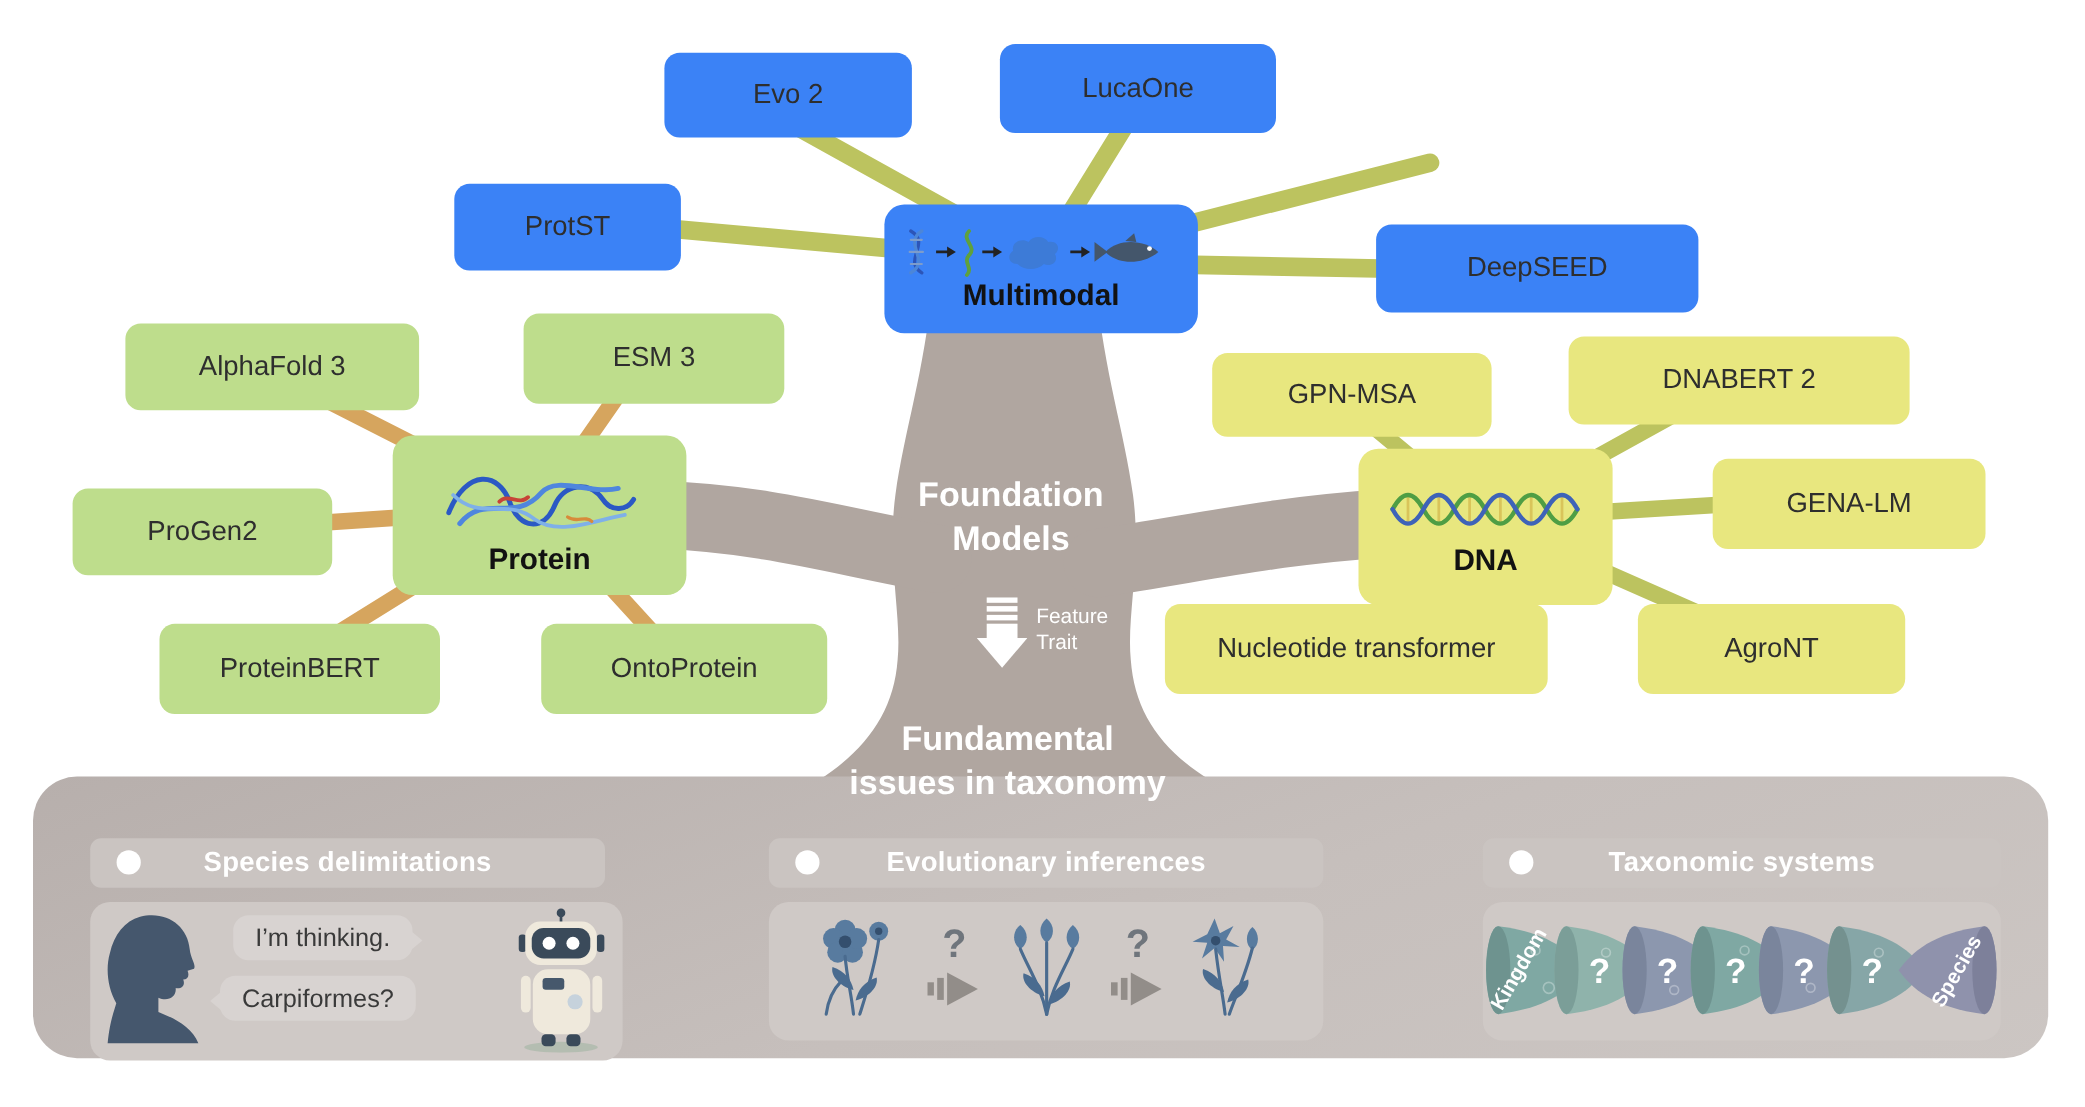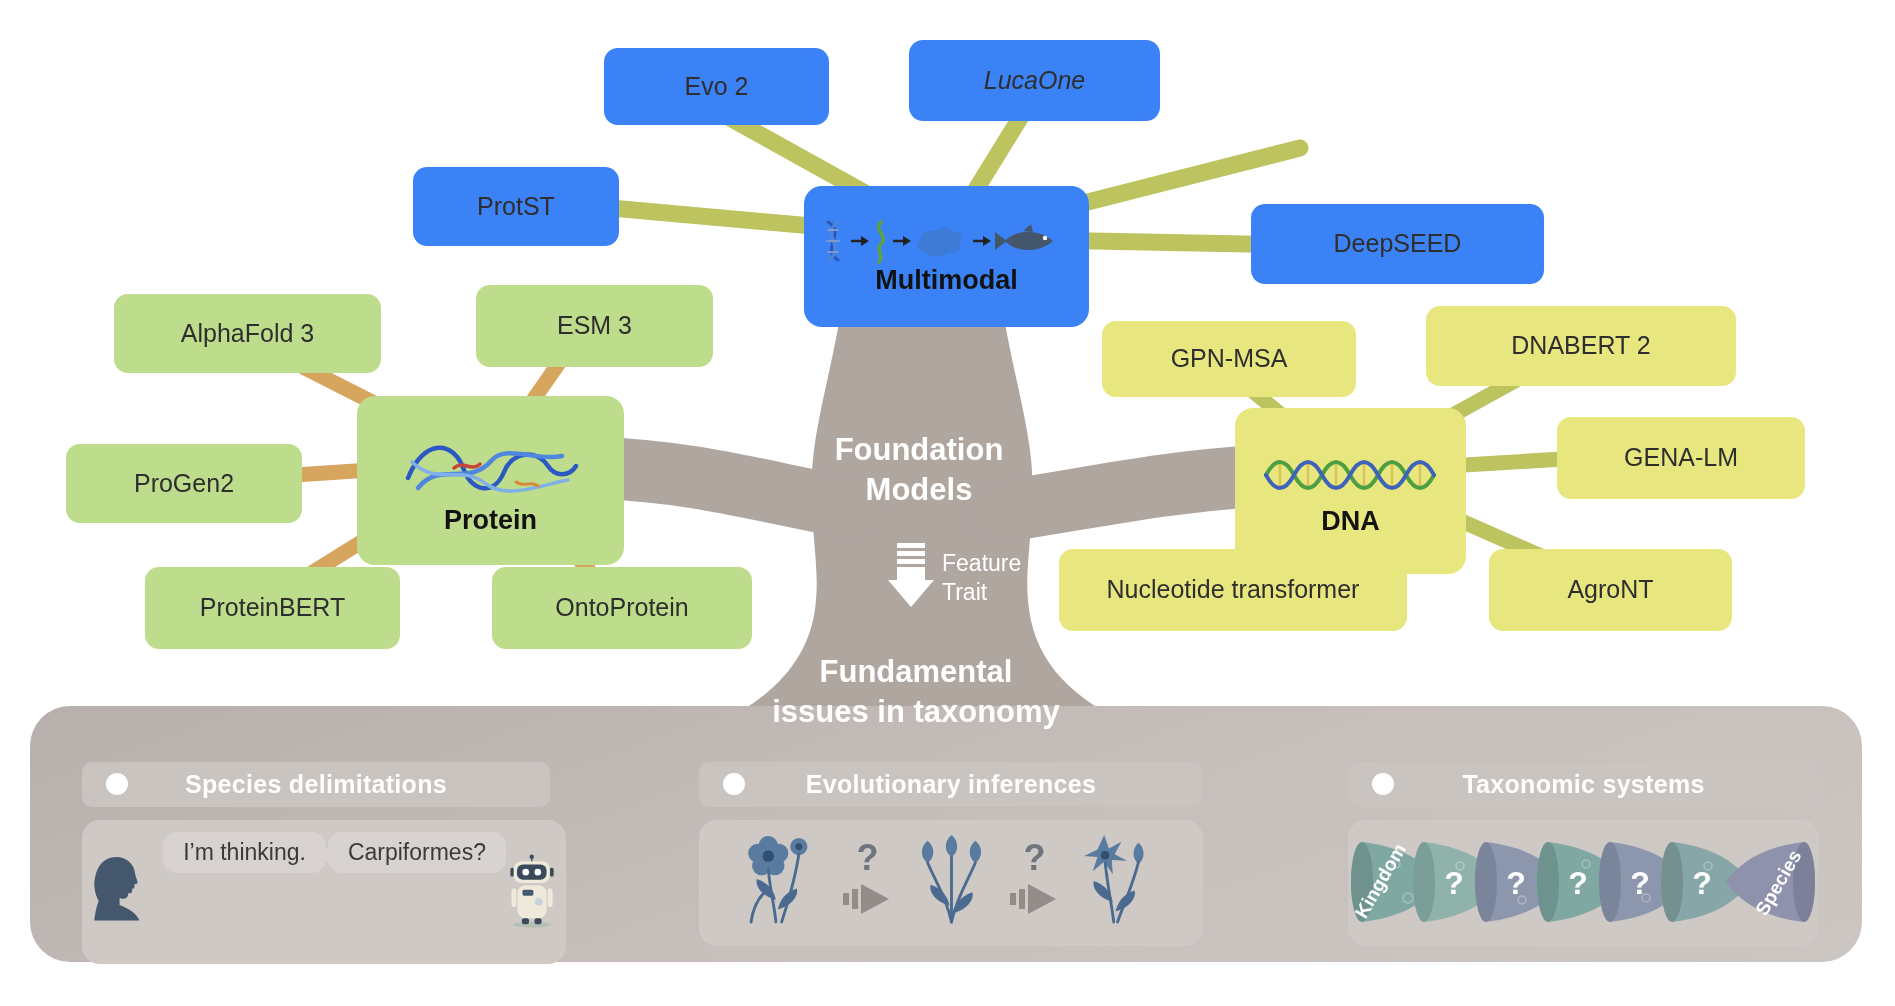--- a/index.html
+++ b/index.html
@@ -11,30 +11,30 @@
   .layer{position:absolute;left:0;top:0;width:1895px;height:1006px;}
   .connectors{z-index:1;}
   
   .box{
     position:absolute;z-index:4;display:flex;align-items:center;justify-content:center;
     border-radius:14px;font-size:25px;color:#2e2e2e;text-align:center;line-height:1.1;
   }
   .tan{background:#3b82f6;}
   .green{background:#bedd8c;}
   .yellow{background:#e8e77f;}
-  .hub{flex-direction:column;border-radius:18px;gap:2px;padding:18px 0;}
+  .hub{flex-direction:column;border-radius:18px;gap:2px;padding:6px 0;}
   .hub-label{font-weight:bold;font-size:27px;color:#121212;}
   
   .ml{white-space:pre-line;}
   .trunk-title{
     position:absolute;z-index:3;color:#ffffff;font-weight:bold;font-size:31px;
     text-align:center;line-height:1.28;
   }
   .flow-label{
-    position:absolute;z-index:3;color:#ffffff;font-size:23px;line-height:1.25;font-weight:normal;
+    position:absolute;z-index:3;color:#ffffff;font-size:19px;line-height:1.25;font-weight:normal;
   }
   .flow-arrow{position:absolute;z-index:3;}
   
   .panel{
     position:absolute;z-index:2;left:30px;top:706px;width:1832px;height:256px;border-radius:40px;
     background:linear-gradient(160deg,#b7afac 0%,#c6bfbc 55%,#ccc6c3 100%);
   }
   .bar{
     position:absolute;top:56px;height:45px;border-radius:10px;background:#cac4c1;
     display:flex;align-items:center;justify-content:center;
@@ -102,21 +102,21 @@
     <path d="M 600 468 C 700 472 762 492 852 508" stroke="#b0a6a0" stroke-width="62" stroke-linecap="round" fill="none"></path>
     <path d="M 1258 476 C 1160 482 1092 498 998 512" stroke="#b0a6a0" stroke-width="62" stroke-linecap="round" fill="none"></path>
   </svg>
 
   <div class="box tan" style="left:413px;top:167px;width:206px;height:79px;">
     <span>ProtST</span>
   </div>
   <div class="box tan" style="left:604px;top:48px;width:225px;height:77px;">
     <span>Evo 2</span>
   </div>
-  <div class="box tan" style="left:909px;top:40px;width:251px;height:81px;font-style:italic;">
+  <div class="box tan" style="left:909px;top:40px;width:251px;height:81px;">
     <span>LucaOne</span>
   </div>
   <div class="box tan" style="left:1251px;top:204px;width:293px;height:80px;">
     <span>DeepSEED</span>
   </div>
 
   <div class="box tan hub" style="left:804px;top:186px;width:285px;height:105px;">
     <svg width="252" height="46" viewBox="0 0 252 46">
       <g fill="none" stroke-linecap="round">
         <path d="M7,4 C26,15 -1,31 17,42" stroke="#2c55b8" stroke-width="3"></path>
@@ -237,21 +237,21 @@
       <span class="bullet"></span>
       <span class="bar-title">Taxonomic systems</span>
     </div>
 
     <div class="card" style="left:52px;width:468px;height:136px;padding:4px 8px;">
       <svg width="108" height="126" viewBox="0 0 110 125">
         <path d="M38,8 C62,2 82,16 84,38 C85,47 90,52 88,56 L82,58 C84,63 82,66 78,66
                  C80,71 77,75 71,74 C72,82 64,87 55,83 L55,96 C70,102 86,110 92,125
                  L8,125 C10,105 14,95 16,88 C8,74 6,56 10,42 C14,24 24,12 38,8 Z" fill="#45576d"></path>
       </svg>
-      <div style="display:flex;flex-direction:row;gap:14px;margin:8px 0 0 14px;">
+      <div style="display:flex;flex-direction:column;gap:14px;margin:8px 0 0 14px;">
         <div class="bubble bubble-right">
           <span>I’m thinking.</span>
         </div>
         <div class="bubble bubble-left" style="margin-left:-12px;">
           <span>Carpiformes?</span>
         </div>
       </div>
       <svg width="95" height="133" viewBox="0 0 95 135" style="margin-left:auto;">
         <ellipse cx="47" cy="130" rx="34" ry="5" fill="#9fb3a0" opacity="0.55"></ellipse>
         <line x1="47" y1="9" x2="47" y2="16" stroke="#3a4a5a" stroke-width="2.5"></line>

